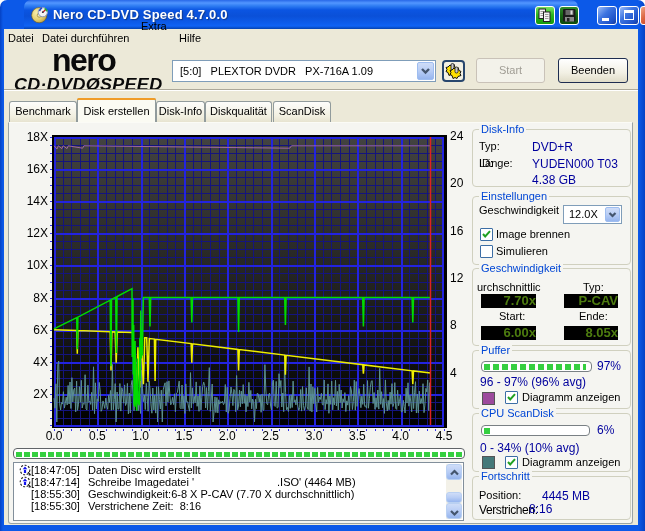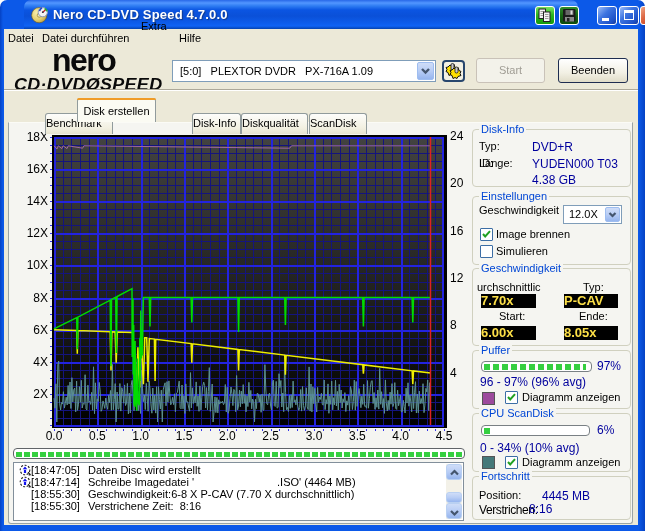--- a/index.html
+++ b/index.html
@@ -27,35 +27,35 @@
 #combo-btn { position:absolute; right:1px; top:1px; width:17px; height:18px; border-radius:2px;
   background:linear-gradient(180deg,#cfddf8 0%,#b8cdf5 50%,#96b5ee 100%); border:1px solid #9ebdf0;}
 #handbtn { position:absolute; left:442px; top:60px; width:23px; height:22px; border-radius:4px;
   border:2px solid #28476e; background:#f3f1e4; }
 .pushbtn { position:absolute; height:25px; border-radius:3px; font-size:11px; text-align:center; }
 #startbtn { left:476px; top:58px; width:69px; background:#f3f2ea; border:1px solid #c9c2b8; color:#a09d94; line-height:23px;}
 #beendenbtn { left:558px; top:58px; width:70px; background:linear-gradient(180deg,#ffffff 0%,#f2f0e4 60%,#e0dcc8 100%);
   border:1px solid #1e2d50; line-height:23px;}
 #sep { position:absolute; left:4px; top:89px; width:634px; height:2px;
   border-top:1px solid #aca899; border-bottom:1px solid #fff; }
-.tab { position:absolute; top:113px; height:21px; background:linear-gradient(180deg,#fdfdfb 0%,#f2f0e1 70%,#e7e3d0 100%);
-  border:1px solid #919b9c; border-bottom:none; border-radius:3px 3px 0 0; font-size:11px; z-index:4;margin-left:36px;}
+.tab { position:absolute; top:101px; height:21px; background:linear-gradient(180deg,#fdfdfb 0%,#f2f0e1 70%,#e7e3d0 100%);
+  border:1px solid #919b9c; border-bottom:none; border-radius:3px 3px 0 0; font-size:11px; text-align:center; z-index:4;}
 .tab span { position:relative; top:3px; }
 #tab-active { position:absolute; top:98px; height:24px; background:#fbfbf3; border:1px solid #919b9c; border-bottom:none;
   border-radius:3px 3px 0 0; font-size:11px; text-align:center; z-index:5; }
 #tab-active::before { content:""; position:absolute; left:-1px; top:-1px; right:-1px; height:2px; background:#f09c28; border-radius:3px 3px 0 0;}
 #tab-active span { position:relative; top:6px; }
 #tabpage { position:absolute; left:8px; top:122px; width:625px; height:402px; background:#f5f5f1;
   border:1px solid #9aa3a3; border-top:1px solid #fbfbf6; border-radius:0 0 3px 3px; z-index:1;}
 #chart { position:absolute; left:0px; top:0px; width:475px; height:448px; z-index:2;}
 .group { position:absolute; left:472px; width:159px; border:1px solid #d0d0bf; border-radius:4px; z-index:2;}
 .gtitle { position:absolute; left:6px; top:-7px; background:#f5f5f1; padding:0 2px; color:#0046d5; font-size:11px; line-height:13px; }
 .lbl { position:absolute; font-size:11px; color:#000; z-index:3;}
 .val { position:absolute; font-size:12px; color:#00009d; z-index:3;}
-.lcd { position:absolute; background:#000; color:#fde047; font-weight:bold; font-size:13px; text-align:left; z-index:3;}
+.lcd { position:absolute; background:#000; color:#4d7c0f; font-weight:bold; font-size:13px; text-align:right; z-index:3;}
 .xpbar { position:absolute; height:11px; background:#fff; border:1px solid #798084; border-radius:4px; padding:1.5px 2px; z-index:3;}
 .xpbar .fill { height:6px; background:repeating-linear-gradient(90deg,#35cf40 0px,#35cf40 6px,#fff 6px,#fff 9px); }
 .cbox { position:absolute; width:13px; height:13px; background:#fff; border:1px solid #3c6ea5; border-radius:1px; z-index:3;}
 .swatch { position:absolute; width:13px; height:13px; border:1px solid #555; z-index:3;}
 #bigbar { position:absolute; left:13px; top:448px; width:452px; height:11px; background:#fff; border:1px solid #606468; border-radius:4px; padding:2px; z-index:2;}
 #bigbar .fill { height:5px; margin-top:1px; background:repeating-linear-gradient(90deg,#35cf40 0px,#35cf40 6px,#fff 6px,#fff 8px); }
 #logbox { position:absolute; left:13px; top:462px; width:451px; height:59px; background:#fff; border:1px solid #828f9b; z-index:2;}
 .logrow { position:absolute; font-size:11px; white-space:pre; z-index:3;}
 #scrollbar { position:absolute; right:1px; top:1px; width:16px; height:55px; background:#f3f1e8; }
 .sbtn { position:absolute; left:0px; width:16px; height:16px; border-radius:3px; border:1px solid #b9d0f2;

